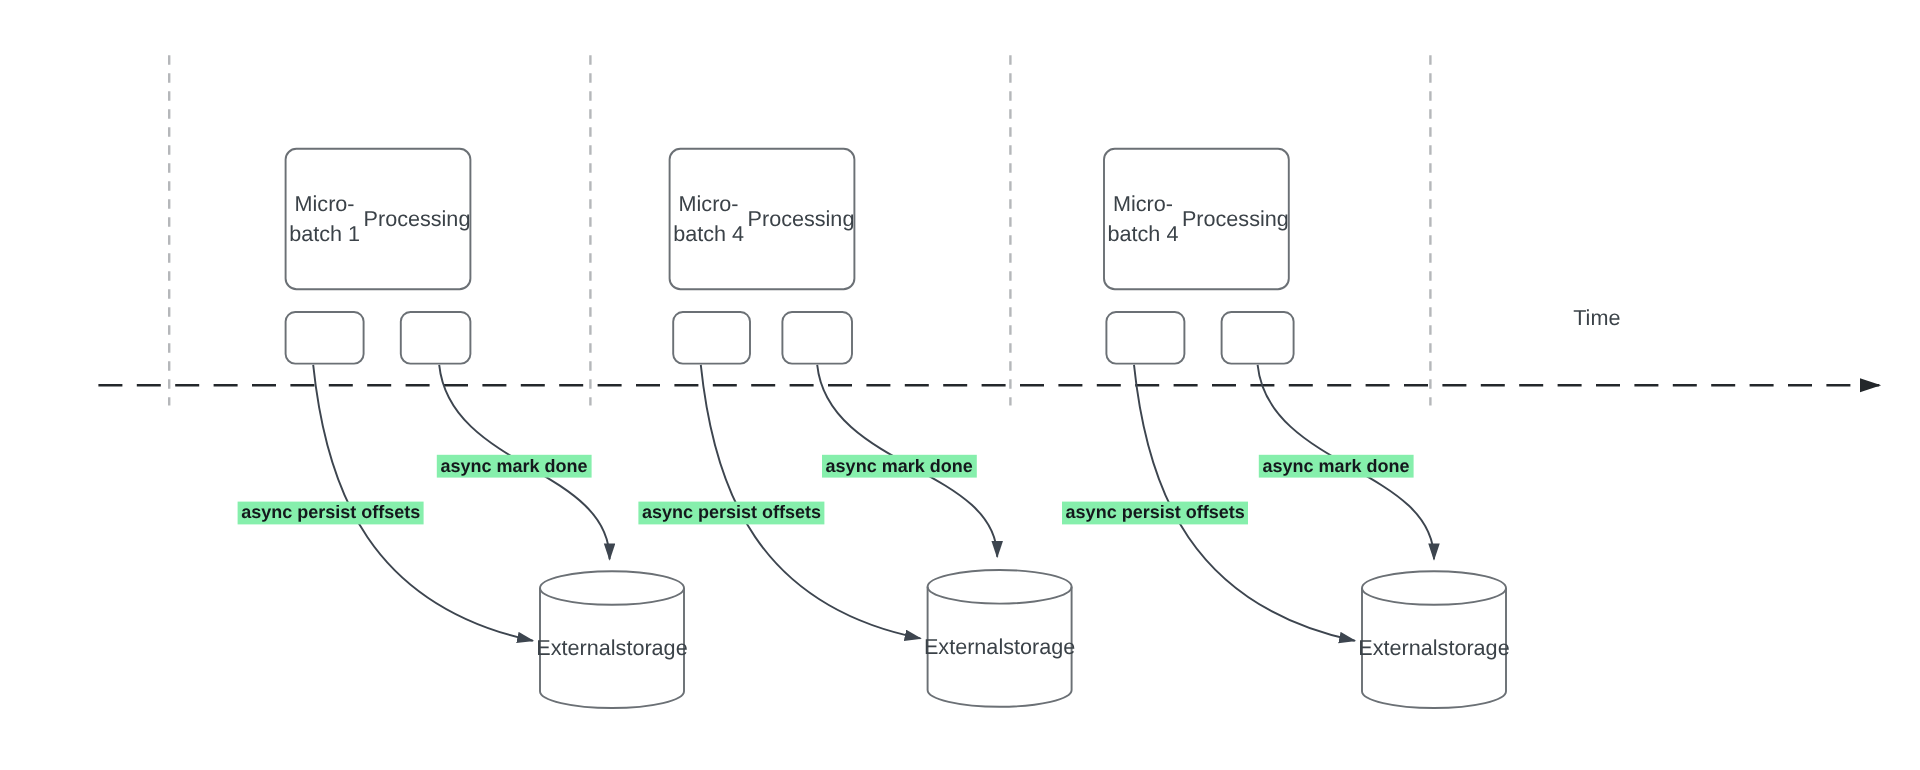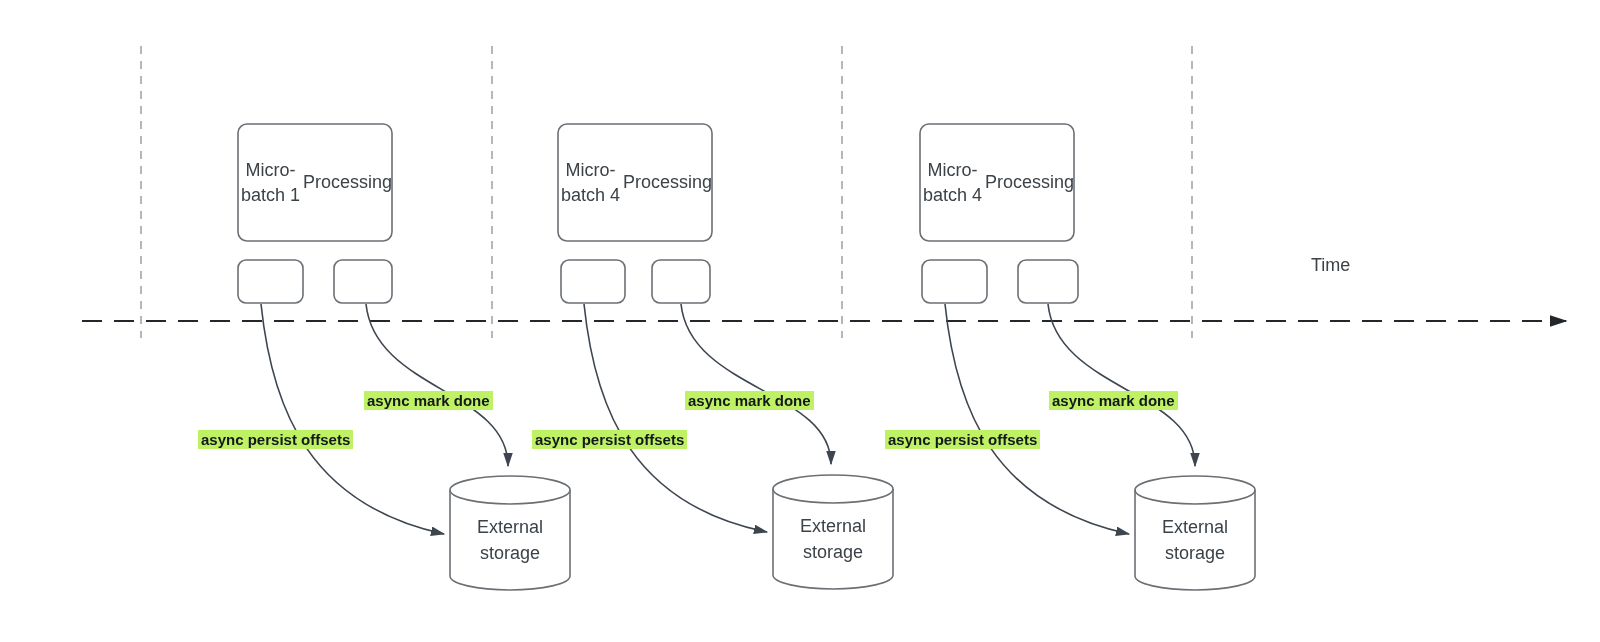--- a/index.html
+++ b/index.html
@@ -8,25 +8,25 @@
     font-family:"Liberation Sans",sans-serif;overflow:hidden;
   }
   .canvas svg{position:absolute;left:0;top:0;}
   .overlay{position:absolute;left:0;top:0;width:1600px;height:642px;}
   .box-title{
     position:absolute;display:flex;flex-direction:row;align-items:center;justify-content:center;
     width:154px;height:117px;top:124px;
     font-size:18px;line-height:25px;color:#3b4248;text-align:center;
   }
   .arrow-label{
-    position:absolute;display:inline-block;background:#bef264;padding:1px 3px;
-    font-size:15px;font-weight:700;color:#14181c;white-space:nowrap;margin-top:12px;
+    position:absolute;display:inline-block;background:#86efac;padding:1px 3px;
+    font-size:15px;font-weight:700;color:#14181c;white-space:nowrap;
   }
   .storage-label{
-    position:absolute;display:flex;flex-direction:column;align-items:center;justify-content:center;
+    position:absolute;display:flex;flex-direction:row;align-items:center;justify-content:center;
     width:120px;height:86px;
     font-size:18px;line-height:26px;color:#3b4248;text-align:center;
   }
   .time-label{
     position:absolute;left:1311px;top:255px;
     font-size:18px;color:#3b4248;
   }
 </style>
 </head>
 <body>

